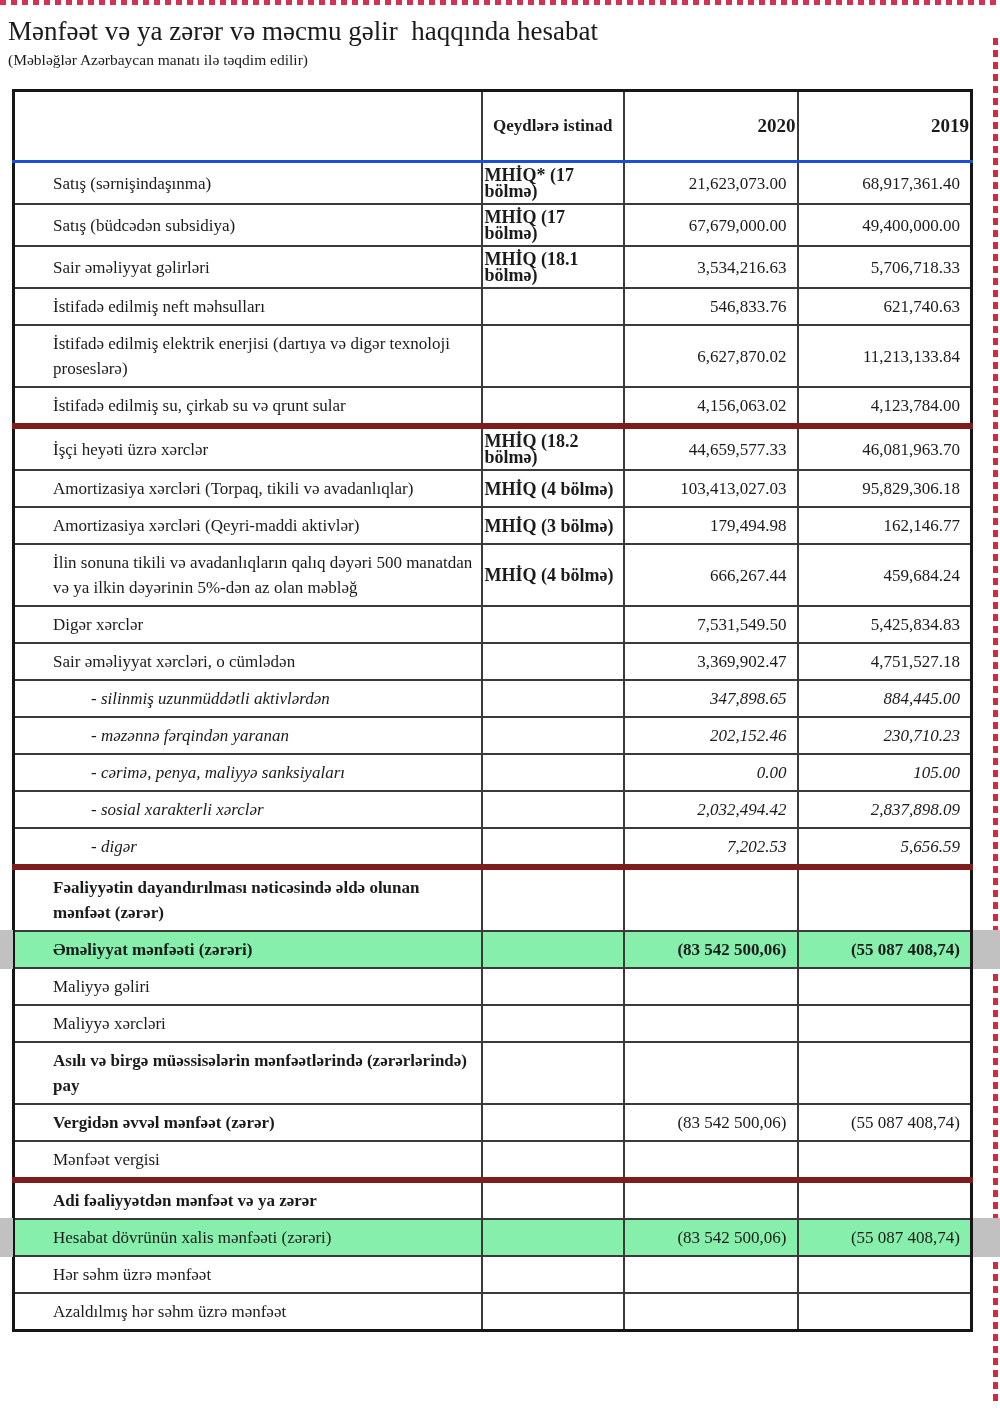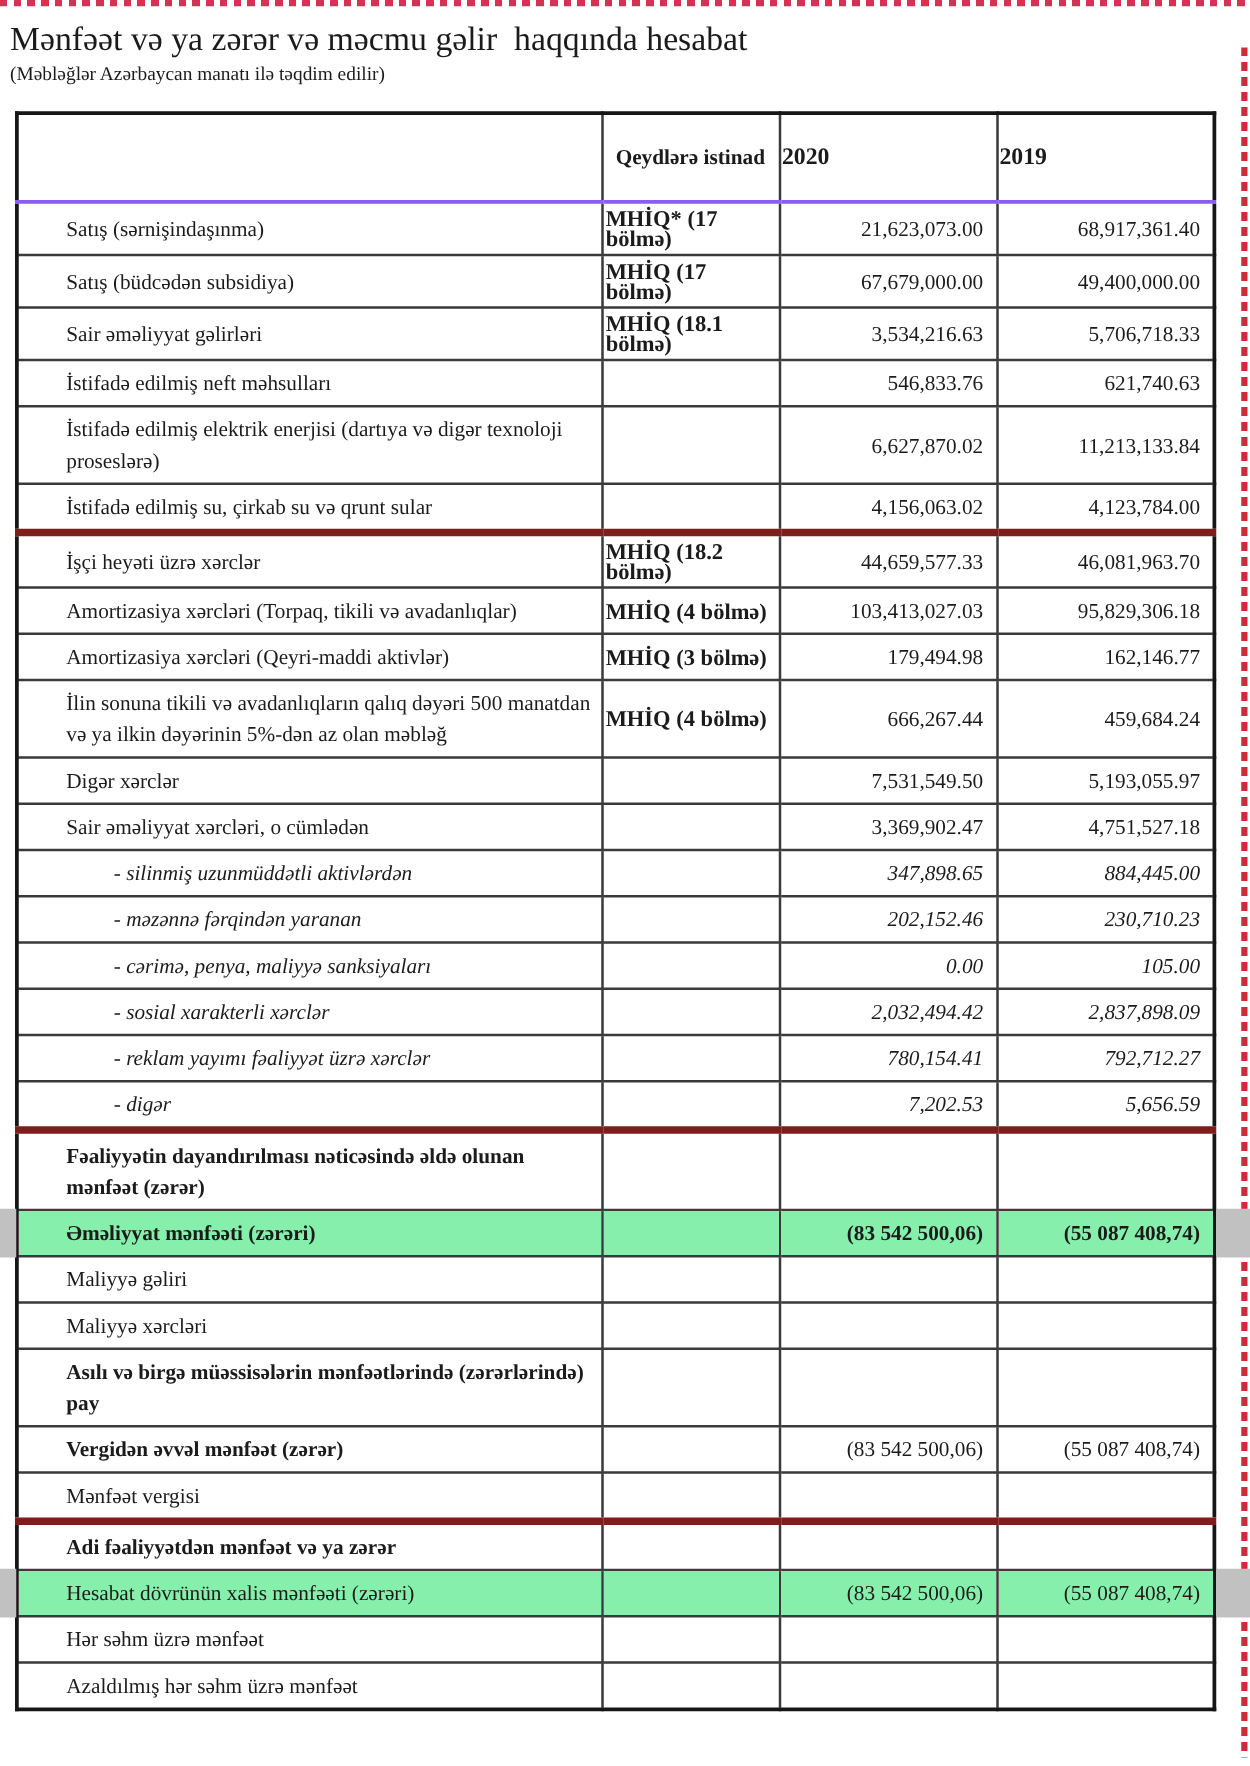--- a/index.html
+++ b/index.html
@@ -29,22 +29,22 @@
 
   table.statement {
     margin:20px 0 0 12px;
     width:958px;
     border-collapse:collapse;
     table-layout:fixed;
     border:3px solid #161616;
   }
   .statement th, .statement td { border:2px solid #3a3a3a; }
   .statement thead th {
-    height:60px; vertical-align:middle; text-align:left;
-    font-weight:bold; border-bottom:3px solid #8b5cf6;
+    height:60px; vertical-align:middle; text-align:right;
+    font-weight:bold; border-bottom:3px solid #1d4ed8;
   }
   th.c-note { font-size:17px; line-height:24px; padding:4px 10px; }
   th.c-num  { font-size:19px; }
   .statement td {
     font-size:17px; line-height:25px;
     padding:5px 8px; vertical-align:middle;
     position:relative;
   }
   td.td-label { text-align:left; padding-left:38px; }
   td.td-note  { font-size:18px; line-height:16px; padding:4px 2px;font-weight:bold; }
@@ -149,21 +149,21 @@
         <tr class="normal">
           <td class="td-label">İlin sonuna  tikili və avadanlıqların qalıq dəyəri 500 manatdan və ya ilkin dəyərinin 5%-dən az olan məbləğ</td>
           <td class="td-note">MHİQ (4 bölmə)</td>
           <td class="td-num">666,267.44</td>
           <td class="td-num">459,684.24</td>
         </tr>
         <tr class="normal">
           <td class="td-label">Digər xərclər</td>
           <td class="td-note"></td>
           <td class="td-num">7,531,549.50</td>
-          <td class="td-num">5,193,055.97</td>
+          <td class="td-num">5,425,834.83</td>
         </tr>
         <tr class="normal">
           <td class="td-label">Sair əməliyyat xərcləri, o cümlədən</td>
           <td class="td-note"></td>
           <td class="td-num">3,369,902.47</td>
           <td class="td-num">4,751,527.18</td>
         </tr>
         <tr class="sub">
           <td class="td-label">- silinmiş uzunmüddətli aktivlərdən</td>
           <td class="td-note"></td>
@@ -182,26 +182,20 @@
           <td class="td-num">0.00</td>
           <td class="td-num">105.00</td>
         </tr>
         <tr class="sub">
           <td class="td-label">- sosial xarakterli xərclər</td>
           <td class="td-note"></td>
           <td class="td-num">2,032,494.42</td>
           <td class="td-num">2,837,898.09</td>
         </tr>
         <tr class="sub">
-          <td class="td-label">- reklam yayımı fəaliyyət üzrə xərclər</td>
-          <td class="td-note"></td>
-          <td class="td-num">780,154.41</td>
-          <td class="td-num">792,712.27</td>
-        </tr>
-        <tr class="sub">
           <td class="td-label">- digər</td>
           <td class="td-note"></td>
           <td class="td-num">7,202.53</td>
           <td class="td-num">5,656.59</td>
         </tr>
         <tr class="bold thick-top">
           <td class="td-label">Fəaliyyətin dayandırılması nəticəsində əldə olunan mənfəət (zərər)</td>
           <td class="td-note"></td>
           <td class="td-num"></td>
           <td class="td-num"></td>

